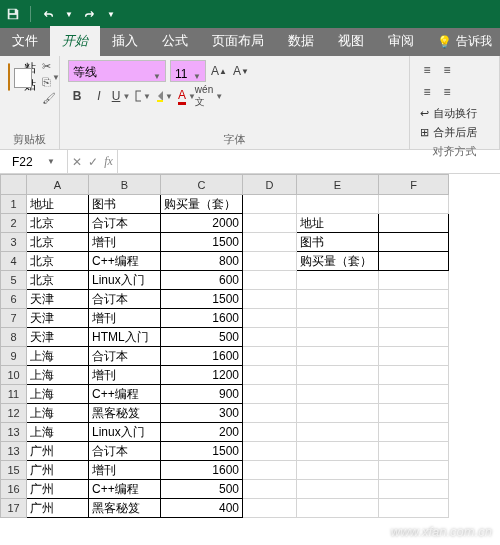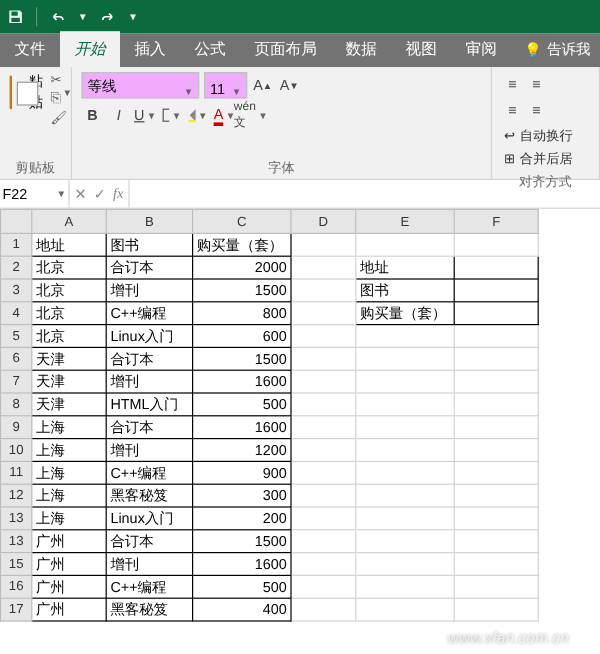--- a/index.html
+++ b/index.html
@@ -25,34 +25,34 @@
 .font-row { display:flex; align-items:center; gap:4px; margin-bottom:4px; }
 .sel { background:#f0abfc; border:1px solid #c0c0c0; height:22px; display:flex; align-items:flex-end; padding:0 4px; font-size:12px; }
 .font-name { width:98px; }
 .font-size { width:36px; }
 .btn-s { width:18px; height:20px; display:flex; align-items:center; justify-content:center; color:#444; border:1px solid transparent; }
 .dd { font-size:8px; margin-left:2px; color:#666; }
 .align-group { width:90px; }
 .align-row { display:flex; gap:2px; margin-bottom:2px; }
 .align-btn { display:flex; align-items:center; gap:4px; font-size:11px; color:#333; padding:2px 2px; }
 .fx-bar { height:24px; border-bottom:1px solid #d4d4d4; display:flex; align-items:center; background:#fff; }
-.name-box { width:58px; border-right:1px solid #d4d4d4; padding:0 2px; font-size:12px; height:100%; display:flex; align-items:center; }
+.name-box { width:68px; border-right:1px solid #d4d4d4; padding:0 12px; font-size:12px; height:100%; display:flex; align-items:center; }
 .fx-btns { display:flex; align-items:center; padding:0 4px; gap:6px; border-right:1px solid #d4d4d4; height:100%; color:#888; }
 .fx-input { flex:1; padding:0 6px; font-size:12px; }
 .grid-wrap { position:relative; }
 table.sheet { border-collapse:collapse; }
 .sheet th { background:#e6e6e6; border:1px solid #bdbdbd; font-weight:normal; font-size:11px; color:#333; }
 .sheet th.col { height:20px; }
 .sheet th.row { width:26px; height:19px; text-align:center; }
 .sheet td { border:1px solid #d4d4d4; height:19px; font-size:12px; padding:0 3px; white-space:nowrap; overflow:hidden; background:#fff; }
 .sheet td.b { border:1px solid #000; }
 .sheet td.num { text-align:right; }
 .corner { width:26px; height:20px; background:#e6e6e6; border:1px solid #bdbdbd; }
 .colA{width:62px}.colB{width:72px}.colC{width:82px}.colD{width:54px}.colE{width:82px}.colF{width:70px}
-.watermark { position:fixed; bottom:6px; right:26px; color:rgba(255,255,255,.6); font-style:italic; font-size:13px; text-shadow:0 0 3px rgba(0,0,0,.4); pointer-events:none; }
+.watermark { position:fixed; bottom:6px; right:8px; color:rgba(255,255,255,.6); font-style:italic; font-size:13px; text-shadow:0 0 3px rgba(0,0,0,.4); pointer-events:none; }
 svg { display:block; }
 </style>
 </head>
 <body>
 
 <div class="titlebar">
   <span class="icon">
     <svg width="14" height="14" viewBox="0 0 16 16">
         <path fill="#fff" d="M2 2h10l2 2v10H2z" opacity=".9"></path>
         <rect x="4" y="3" width="6" height="4" fill="#0c6b3e"></rect>

